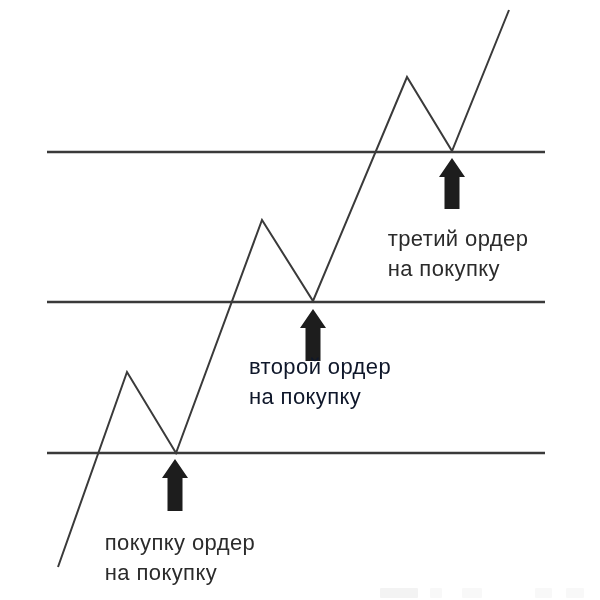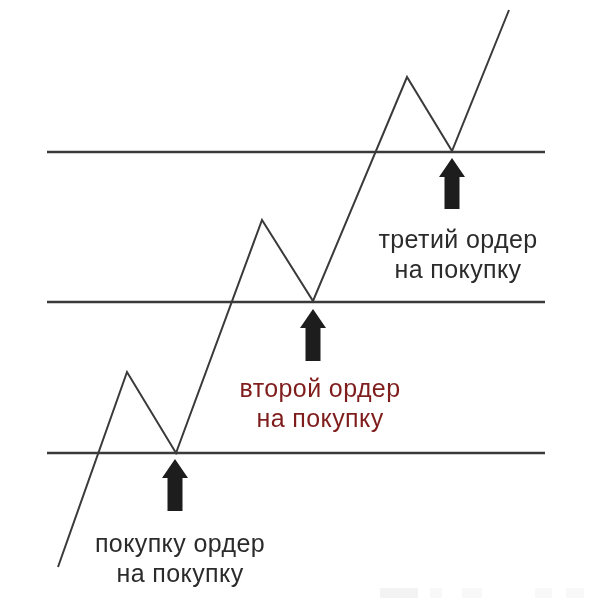--- a/index.html
+++ b/index.html
@@ -16,22 +16,21 @@
     font-family: "Liberation Sans", "DejaVu Sans", sans-serif;
   }
   .stage svg {
     position: absolute;
     left: 0;
     top: 0;
   }
   .order-label {
     position: absolute;
     transform: translateX(-50%);
-    text-align: center;
-    font-size: 25px;
+    font-size: 22px;
     line-height: 30px;
     letter-spacing: 0.4px;
     color: #2b2b2b;
     white-space: nowrap;
   }
   .watermark {
     position: absolute;
     top: 588px;
     height: 10px;
     border-radius: 1px;
@@ -48,21 +47,21 @@
       <polyline points="58,567 127,372 176,453 262,220 313,301 407,77 452,151 509,10" fill="none" stroke="#3a3a3a" stroke-width="2" stroke-linejoin="miter"></polyline>
       <polygon points="175,459 188,478 182.5,478 182.5,511 167.5,511 167.5,478 162,478" fill="#1d1d1d"></polygon>
       <polygon points="313,309 326,328 320.5,328 320.5,361 305.5,361 305.5,328 300,328" fill="#1d1d1d"></polygon>
       <polygon points="452,158 465,177 459.5,177 459.5,209 444.5,209 444.5,177 439,177" fill="#1d1d1d"></polygon>
     </svg>
 
   <div class="order-label" id="label-0" style="left: 180px; top: 528px; color: rgb(43, 43, 43);">
     <div>покупку ордер</div>
     <div>на покупку</div>
   </div>
-  <div class="order-label" id="label-1" style="left: 320px; top: 373px; color: #7f1d1d;">
+  <div class="order-label" id="label-1" style="left: 320px; top: 352px; color: #0f172a;">
     <div>второй ордер</div>
     <div>на покупку</div>
   </div>
   <div class="order-label" id="label-2" style="left: 458px; top: 224px; color: rgb(43, 43, 43);">
     <div>третий ордер</div>
     <div>на покупку</div>
   </div>
 
   <div class="watermark" style="left:380px;width:38px;background:#f3f3f3;"></div>
   <div class="watermark" style="left:430px;width:12px;background:#f8f8f8;"></div>

